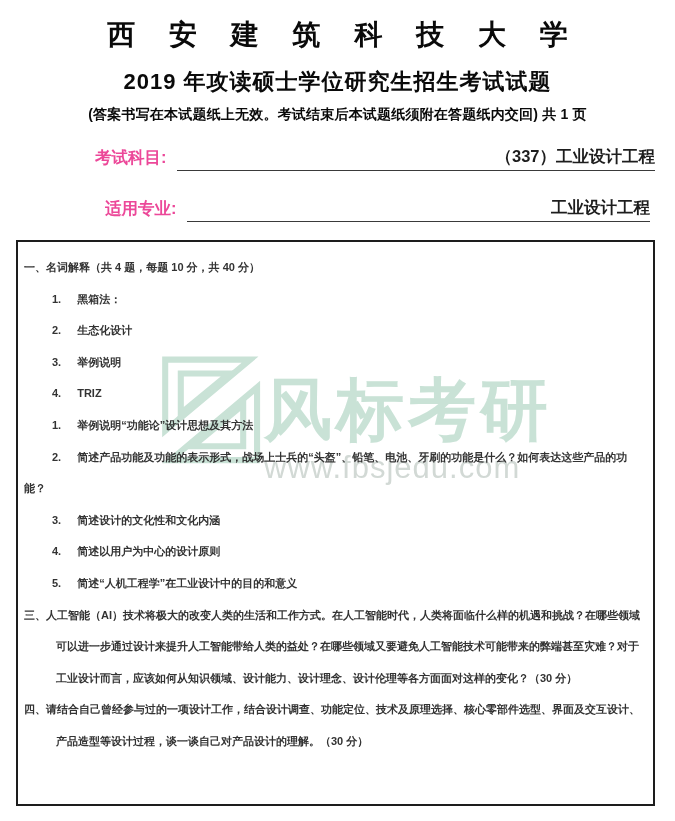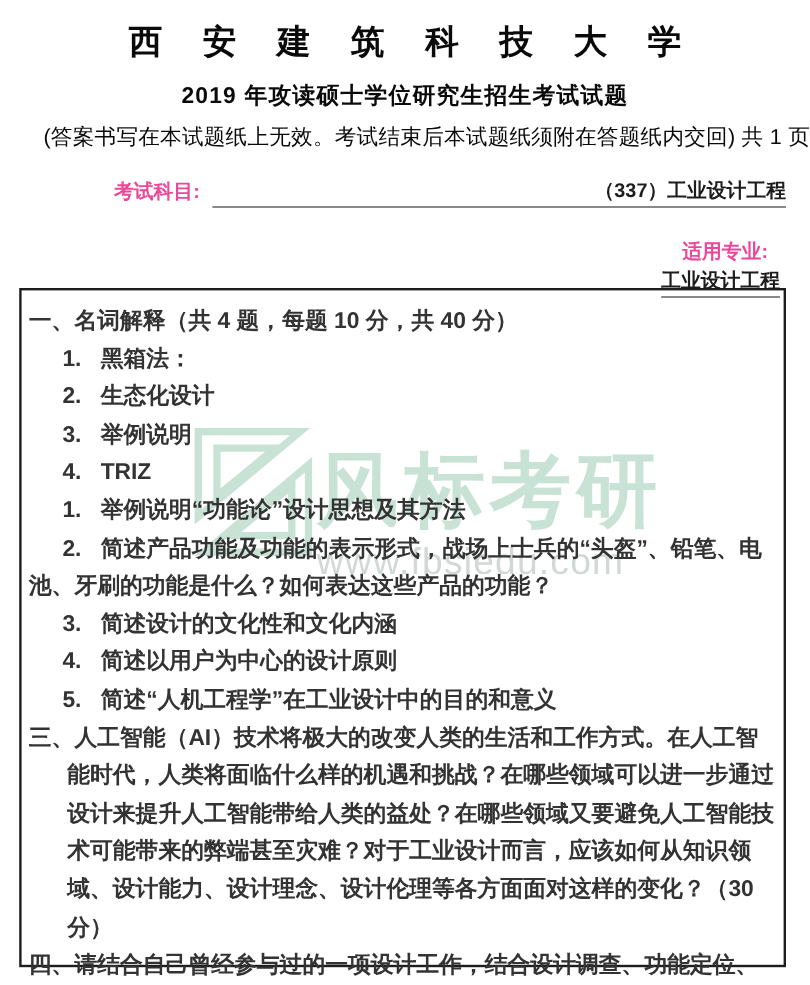--- a/index.html
+++ b/index.html
@@ -17,32 +17,31 @@
   .header { position: relative; z-index: 2; text-align: center; padding-top: 16px; }
   .university {
     font-size: 28px;
     font-weight: 700;
     letter-spacing: 13px;
     color: #0a0a0a;
     text-indent: 13px; 
   }
   .exam-title {
     margin-top: 13px;
-    font-size: 19px;
+    font-size: 22px;
     font-weight: 700;
     color: #0a0a0a;
     letter-spacing: 1px;
   }
   .note {
     margin-top: 9px;
-    font-size: 18px;
-    font-weight: 400;
+    font-size: 14px;
+    font-weight: 700;
     color: #0a0a0a;
     letter-spacing: 0.2px;
-    text-align: right;
   }
 
   
   .fields { position: relative; z-index: 2; margin: 22px 20px 0 95px; }
   .field-row { display: flex; align-items: flex-end; margin-bottom: 26px; }
   .field-label {
     font-size: 16.5px;
     font-weight: 600;
     color: #ec4899;
     white-space: nowrap;
@@ -62,21 +61,21 @@
   
   .question-box {
     position: absolute;
     z-index: 2;
     left: 16px;
     top: 240px;
     width: 639px;
     height: 566px;
     border: 2px solid #1d1d1d;
     padding: 10px 8px 0 6px;
-    font-size: 19px;
+    font-size: 11px;
     font-weight: 600;
     color: #333333;
     line-height: 31.6px;
     background: transparent;
   }
   .q-heading { text-indent: 0; }
   .q-item { text-indent: 28px; }
   .q-item .inum { padding-right: 16px; }
   .q-para { padding-left: 32px; text-indent: -32px; }
   .q-para .plabel { }
@@ -130,21 +129,21 @@
   <div class="university">西 安 建 筑 科 技 大 学</div>
   <div class="exam-title">2019 年攻读硕士学位研究生招生考试试题</div>
   <div class="note">(答案书写在本试题纸上无效。考试结束后本试题纸须附在答题纸内交回) 共 1 页</div>
 </div>
 
 <div class="fields">
   <div class="field-row">
     <span class="field-label">考试科目:</span>
     <span class="field-line">（337）工业设计工程</span>
   </div>
-  <div class="field-row" style="margin-right:5px; margin-left:10px;flex-direction:column;">
+  <div class="field-row" style="margin-right:5px; margin-left:10px;">
     <span class="field-label">适用专业:</span>
     <span class="field-line">工业设计工程</span>
   </div>
 </div>
 
 <div class="question-box">
 
   <div class="q-heading">一、名词解释（共 4 题，每题 10 分，共 40 分）</div>
   <div class="q-item">
     <span class="inum">1.</span><span>黑箱法：</span>

